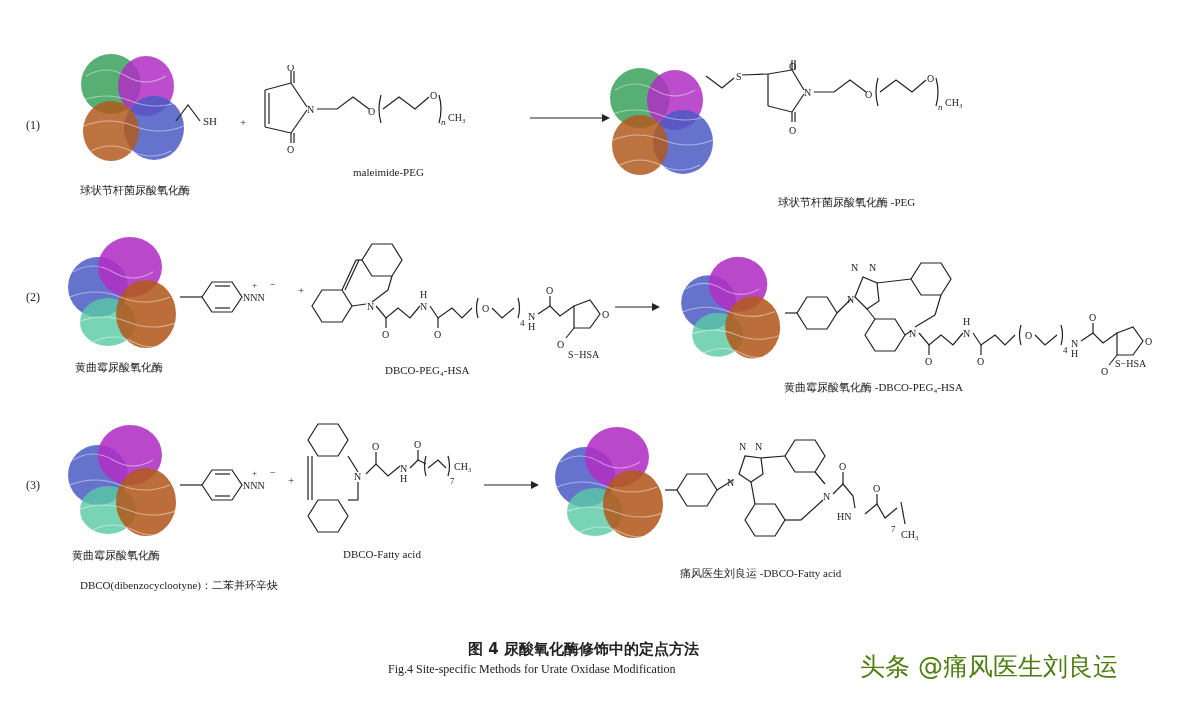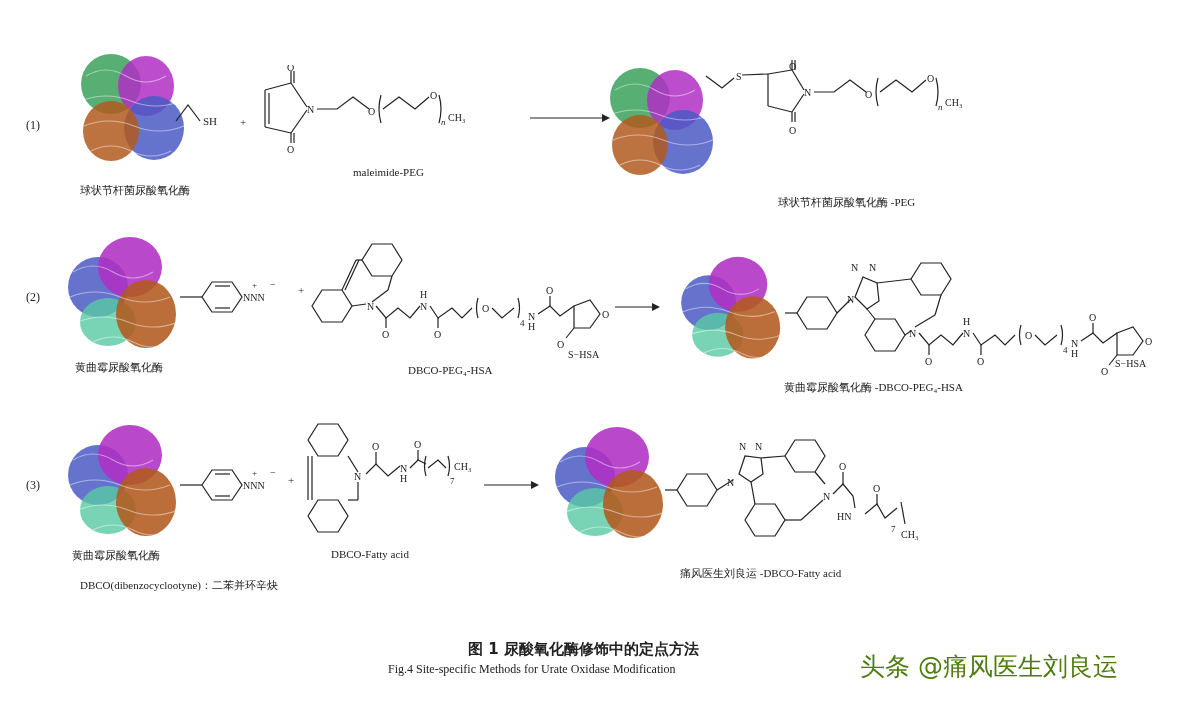--- a/index.html
+++ b/index.html
@@ -181,21 +181,21 @@
   <text x="180" y="82" font-size="10">O</text>
   <text x="218" y="96" font-size="9">4</text>
   <text x="226" y="90" font-size="10">N</text>
   <text x="226" y="100" font-size="10">H</text>
   <text x="244" y="64" font-size="10">O</text>
   <text x="300" y="88" font-size="10">O</text>
   <text x="255" y="118" font-size="10">O</text>
   <text x="266" y="128" font-size="10">S−HSA</text>
 </svg>
 
-<div class="abs label" style="left:408px; top:364px;">DBCO-PEG₄-HSA</div>
+<div class="abs label" style="left:385px; top:364px;">DBCO-PEG₄-HSA</div>
 
 <svg class="abs" style="left:615px; top:301px;" width="45" height="12">
   <line x1="0" y1="6" x2="37" y2="6" stroke="#222" stroke-width="1.2"></line>
   <polygon points="37,2 45,6 37,10" fill="#222"></polygon>
 </svg>
 
 <svg class="protein" style="left:672px; top:252px;" width="110" height="115" viewBox="0 0 120 125">
   <use href="#prot-b"></use>
 </svg>
 
@@ -285,21 +285,21 @@
   </g>
   <text x="58" y="60" font-size="10">N</text>
   <text x="76" y="30" font-size="10">O</text>
   <text x="104" y="52" font-size="10">N</text>
   <text x="104" y="62" font-size="10">H</text>
   <text x="118" y="28" font-size="10">O</text>
   <text x="154" y="64" font-size="9">7</text>
   <text x="158" y="50" font-size="10">CH₃</text>
 </svg>
 
-<div class="abs label" style="left:331px; top:548px;">DBCO-Fatty acid</div>
+<div class="abs label" style="left:343px; top:548px;">DBCO-Fatty acid</div>
 
 <div class="abs label" style="left:80px; top:578px;">DBCO(dibenzocyclootyne)：二苯并环辛炔</div>
 
 <svg class="abs" style="left:484px; top:479px;" width="55" height="12">
   <line x1="0" y1="6" x2="47" y2="6" stroke="#222" stroke-width="1.2"></line>
   <polygon points="47,2 55,6 47,10" fill="#222"></polygon>
 </svg>
 
 <svg class="protein" style="left:545px; top:422px;" width="120" height="125" viewBox="0 0 120 125">
   <use href="#prot-b"></use>
@@ -330,16 +330,16 @@
   <text x="158" y="72" font-size="10">N</text>
   <text x="174" y="42" font-size="10">O</text>
   <text x="172" y="92" font-size="10">HN</text>
   <text x="208" y="64" font-size="10">O</text>
   <text x="226" y="104" font-size="9">7</text>
   <text x="236" y="110" font-size="10">CH₃</text>
 </svg>
 
 <div class="abs label" style="left:680px; top:566px;">痛风医生刘良运 -DBCO-Fatty acid</div>
 
-<div class="abs cap-cn" style="left:468px; top:640px;">图 1  尿酸氧化酶修饰中的定点方法</div>
+<div class="abs cap-cn" style="left:468px; top:640px;">图 4  尿酸氧化酶修饰中的定点方法</div>
 <div class="abs cap-en" style="left:388px; top:662px;">Fig.4   Site-specific Methods for Urate Oxidase Modification</div>
 
 <div class="abs watermark" style="left:860px; top:650px;">头条 @痛风医生刘良运</div>
 
 </body></html>

